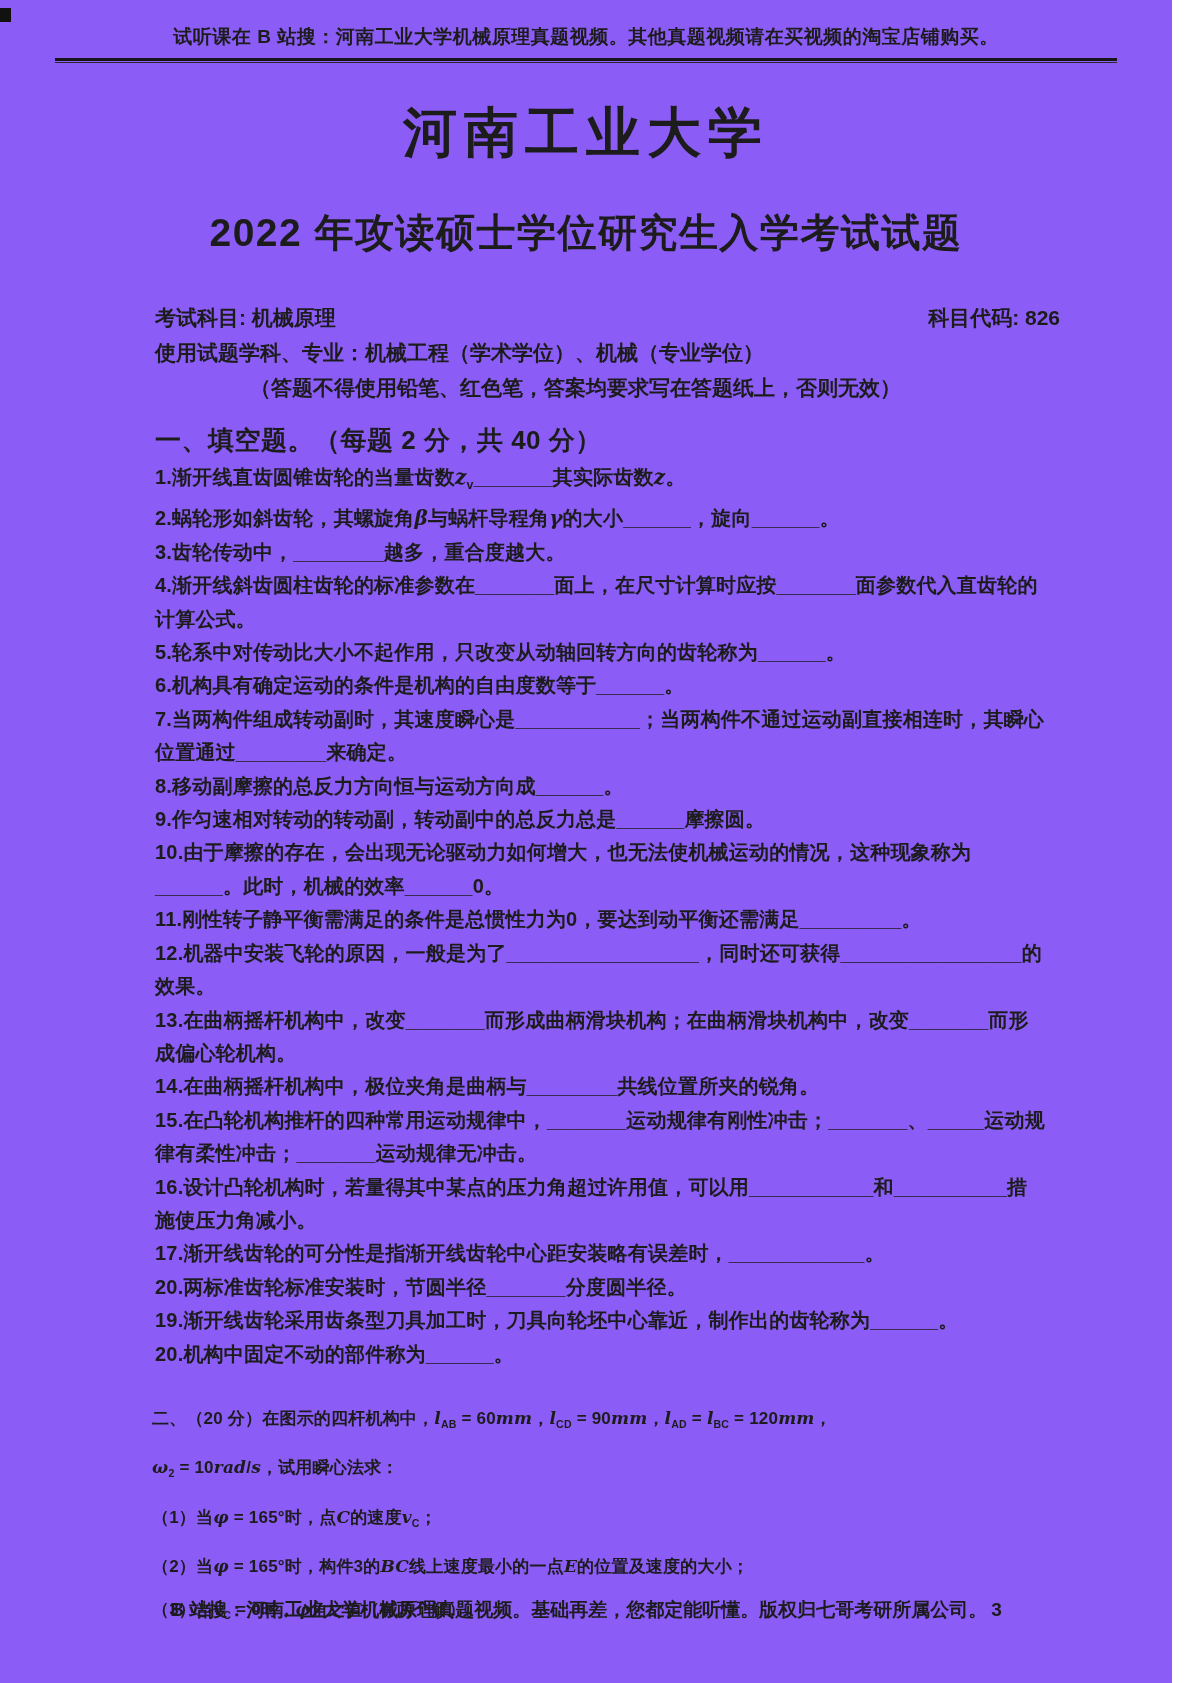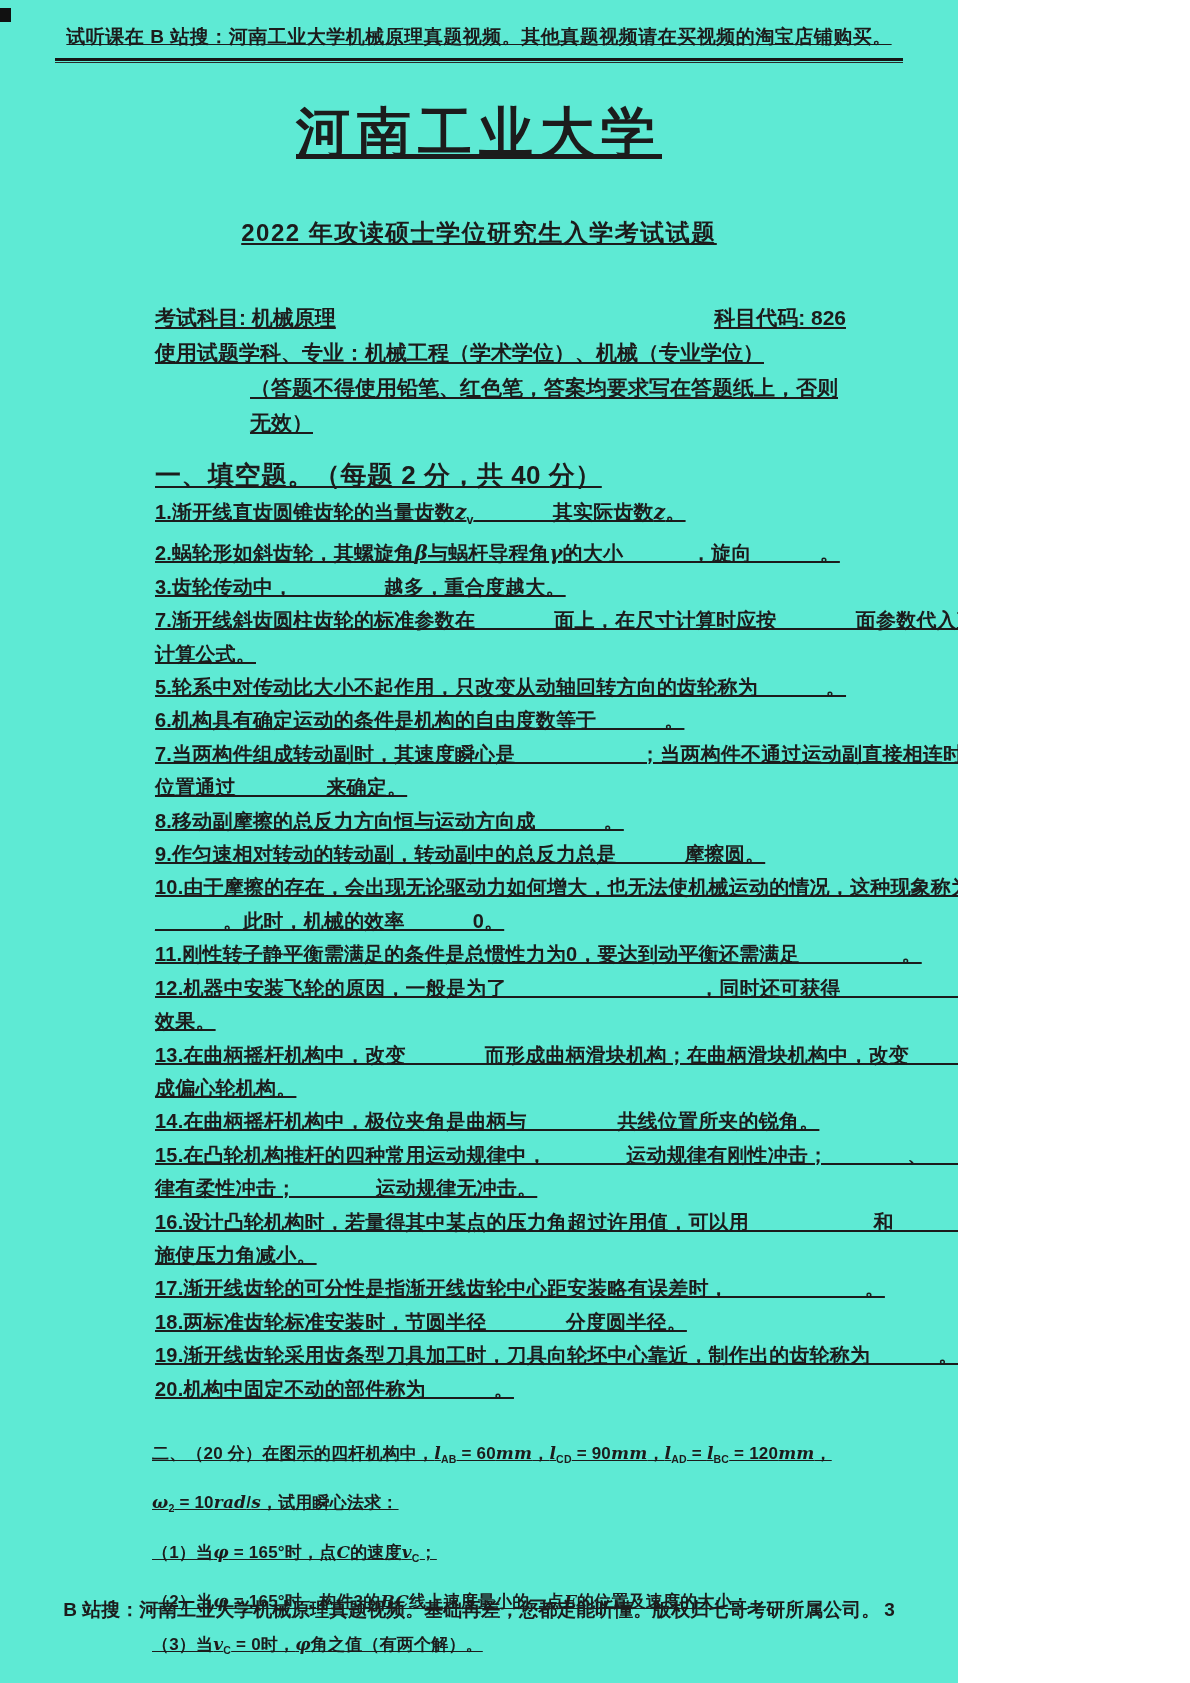--- a/index.html
+++ b/index.html
@@ -1,23 +1,22 @@
 <!DOCTYPE html>
 <html><head>
 <meta charset="utf-8">
 <style>
   html,body{margin:0;padding:0;background:#ffffff;}
   .page{
     position:relative;
-    width:958px;height:1683px;
-    background:#5eead4;
+    width:1172px;height:1683px;
+    background:#8b5cf6;
     color:#1c1c1c;
     font-family:"Liberation Sans",sans-serif;
     overflow:hidden;
-    text-decoration:underline;
   }
   .scan-speck{position:absolute;left:0;top:8px;width:11px;height:14px;background:#111;}
   .banner{
     padding-top:26px;
     text-align:center;
     font-size:19px;
     font-weight:700;
     line-height:22px;
     letter-spacing:0.5px;
   }
@@ -32,21 +31,21 @@
     text-align:center;
     font-family:"DejaVu Serif",serif;
     font-size:54px;
     font-weight:700;
     letter-spacing:7px;
     line-height:62px;
   }
   .exam-title{
     margin-top:52px;
     text-align:center;
-    font-size:24px;
+    font-size:39px;
     font-weight:700;
     letter-spacing:1.5px;
     line-height:35px;
   }
   .info{
     margin:50px 112px 0 155px;
     font-size:21px;
     font-weight:700;
     line-height:35px;
   }
@@ -109,35 +108,35 @@
     <div>使用试题学科、专业：机械工程（学术学位）、机械（专业学位）</div>
     <div class="notice">（答题不得使用铅笔、红色笔，答案均要求写在答题纸上，否则无效）</div>
   </div>
 
   <div class="s1-heading">一、填空题。（每题 2 分，共 40 分）</div>
 
   <div class="questions">
     <div>1.渐开线直齿圆锥齿轮的当量齿数<i>z</i><sub>v</sub>_______其实际齿数<i>z</i>。</div>
     <div>2.蜗轮形如斜齿轮，其螺旋角<i>β</i>与蜗杆导程角<i>γ</i>的大小______，旋向______。</div>
     <div>3.齿轮传动中，________越多，重合度越大。</div>
-    <div>7.渐开线斜齿圆柱齿轮的标准参数在_______面上，在尺寸计算时应按_______面参数代入直齿轮的计算公式。</div>
+    <div>4.渐开线斜齿圆柱齿轮的标准参数在_______面上，在尺寸计算时应按_______面参数代入直齿轮的计算公式。</div>
     <div>5.轮系中对传动比大小不起作用，只改变从动轴回转方向的齿轮称为______。</div>
     <div>6.机构具有确定运动的条件是机构的自由度数等于______。</div>
     <div>7.当两构件组成转动副时，其速度瞬心是___________；当两构件不通过运动副直接相连时，其瞬心位置通过________来确定。</div>
     <div>8.移动副摩擦的总反力方向恒与运动方向成______。</div>
     <div>9.作匀速相对转动的转动副，转动副中的总反力总是______摩擦圆。</div>
     <div>10.由于摩擦的存在，会出现无论驱动力如何增大，也无法使机械运动的情况，这种现象称为______。此时，机械的效率______0。</div>
     <div>11.刚性转子静平衡需满足的条件是总惯性力为0，要达到动平衡还需满足_________。</div>
     <div>12.机器中安装飞轮的原因，一般是为了_________________，同时还可获得________________的效果。</div>
     <div>13.在曲柄摇杆机构中，改变_______而形成曲柄滑块机构；在曲柄滑块机构中，改变_______而形成偏心轮机构。</div>
     <div>14.在曲柄摇杆机构中，极位夹角是曲柄与________共线位置所夹的锐角。</div>
     <div>15.在凸轮机构推杆的四种常用运动规律中，_______运动规律有刚性冲击；_______、_____运动规律有柔性冲击；_______运动规律无冲击。</div>
     <div>16.设计凸轮机构时，若量得其中某点的压力角超过许用值，可以用___________和__________措施使压力角减小。</div>
     <div>17.渐开线齿轮的可分性是指渐开线齿轮中心距安装略有误差时，____________。</div>
-    <div>18.两标准齿轮标准安装时，节圆半径_______分度圆半径。</div>
+    <div>20.两标准齿轮标准安装时，节圆半径_______分度圆半径。</div>
     <div>19.渐开线齿轮采用齿条型刀具加工时，刀具向轮坯中心靠近，制作出的齿轮称为______。</div>
     <div>20.机构中固定不动的部件称为______。</div>
   </div>
 
   <div class="s2">
     <div>二、（20 分）在图示的四杆机构中，<i>l</i><sub>AB</sub> = 60<i>mm</i>，<i>l</i><sub>CD</sub> = 90<i>mm</i>，<i>l</i><sub>AD</sub> = <i>l</i><sub>BC</sub> = 120<i>mm</i>，</div>
     <div><i>ω</i><sub>2</sub> = 10<i>rad</i>/<i>s</i>，试用瞬心法求：</div>
     <div>（1）当<i>φ</i> = 165°时，点<i>C</i>的速度<i>v</i><sub>C</sub>；</div>
     <div>（2）当<i>φ</i> = 165°时，构件3的<i>BC</i>线上速度最小的一点<i>E</i>的位置及速度的大小；</div>
     <div>（3）当<i>v</i><sub>C</sub> = 0时，<i>φ</i>角之值（有两个解）。</div>

